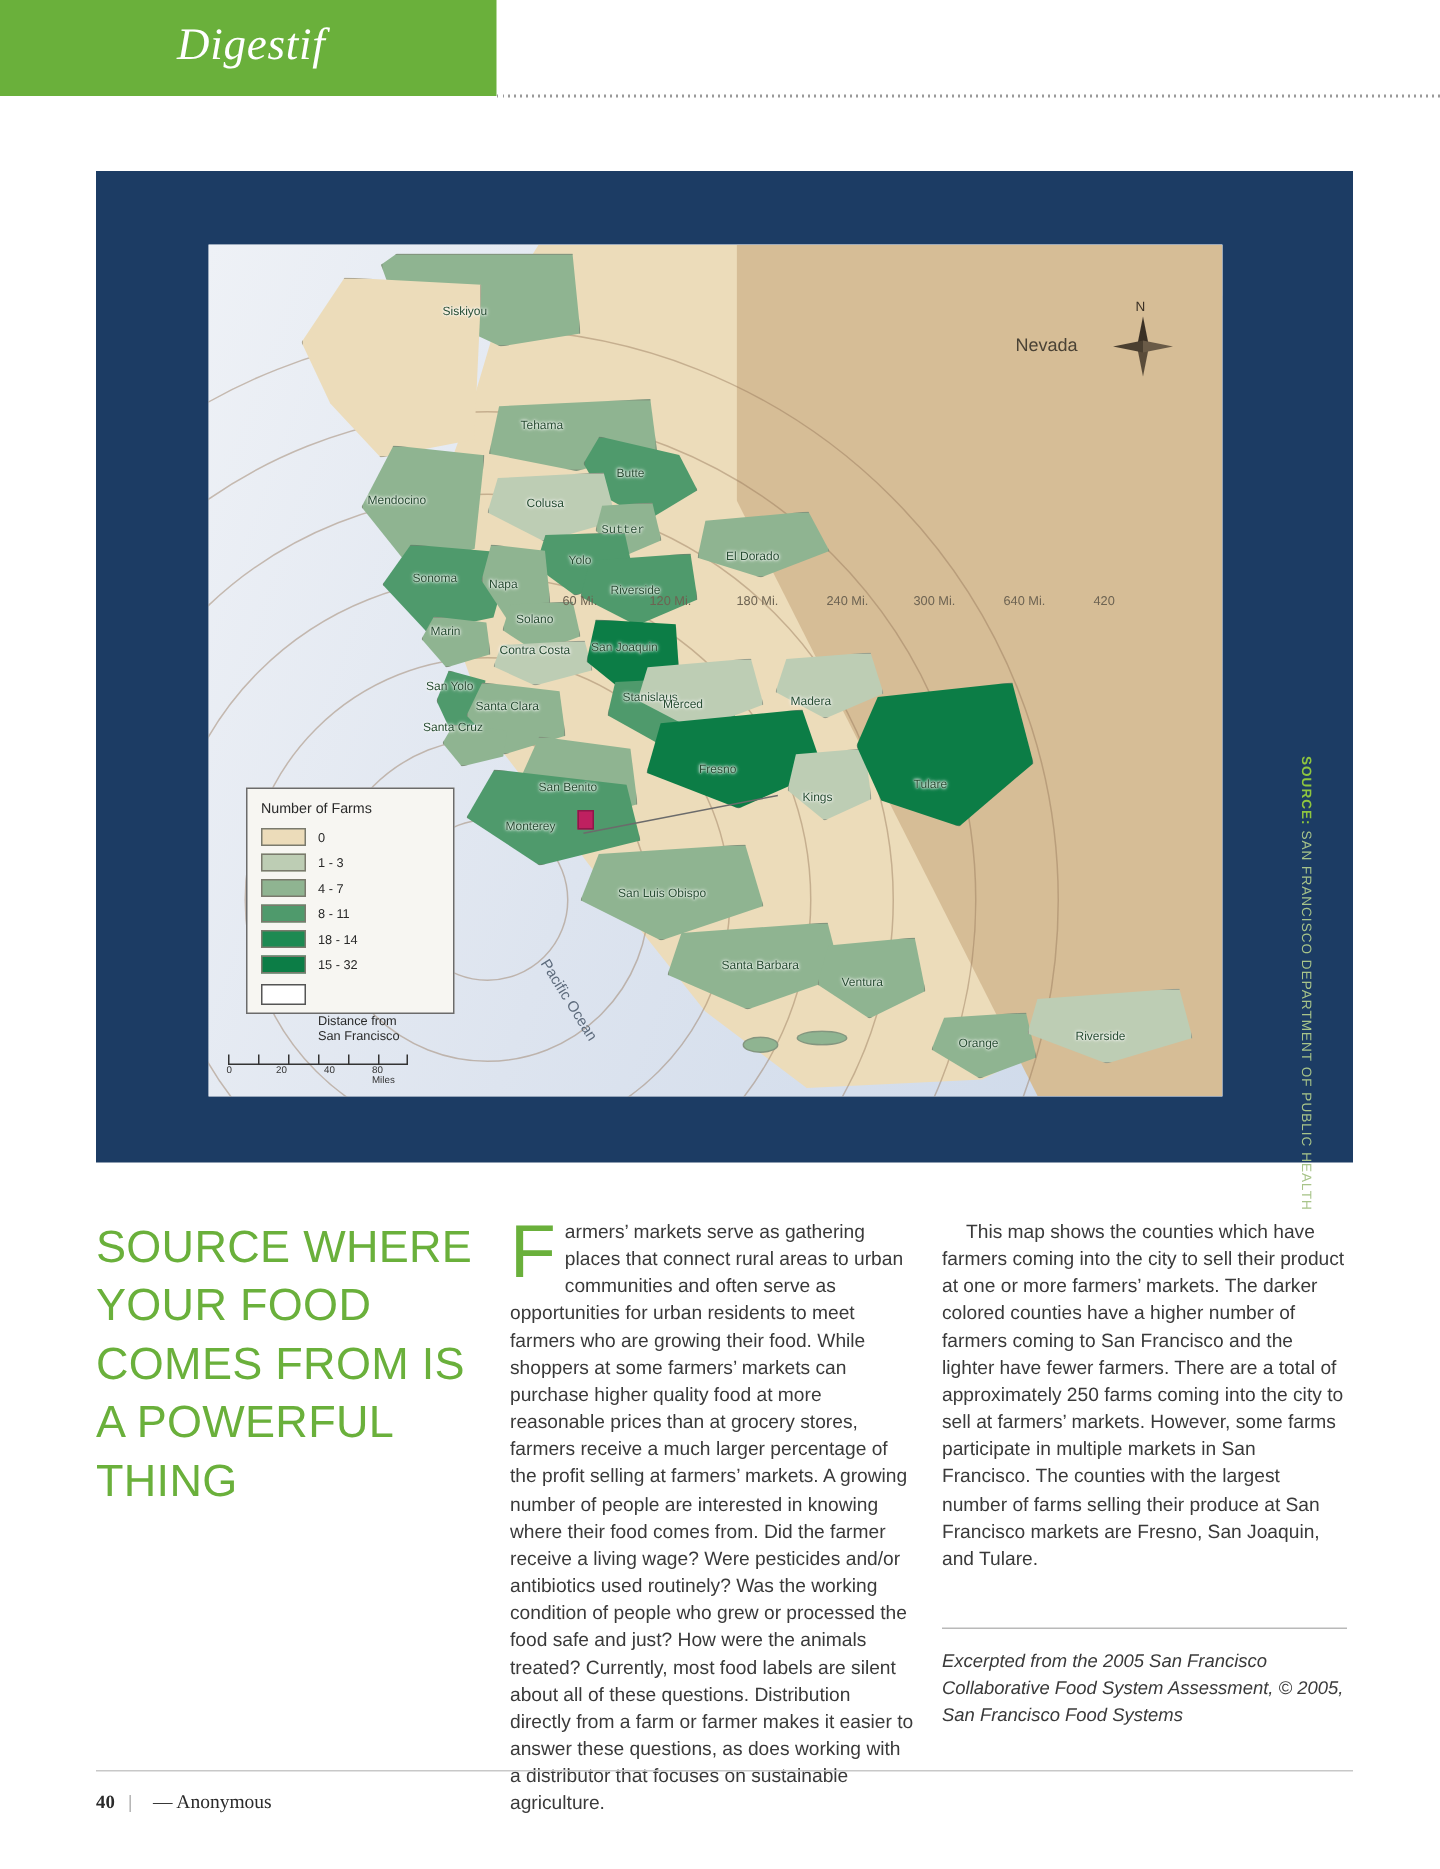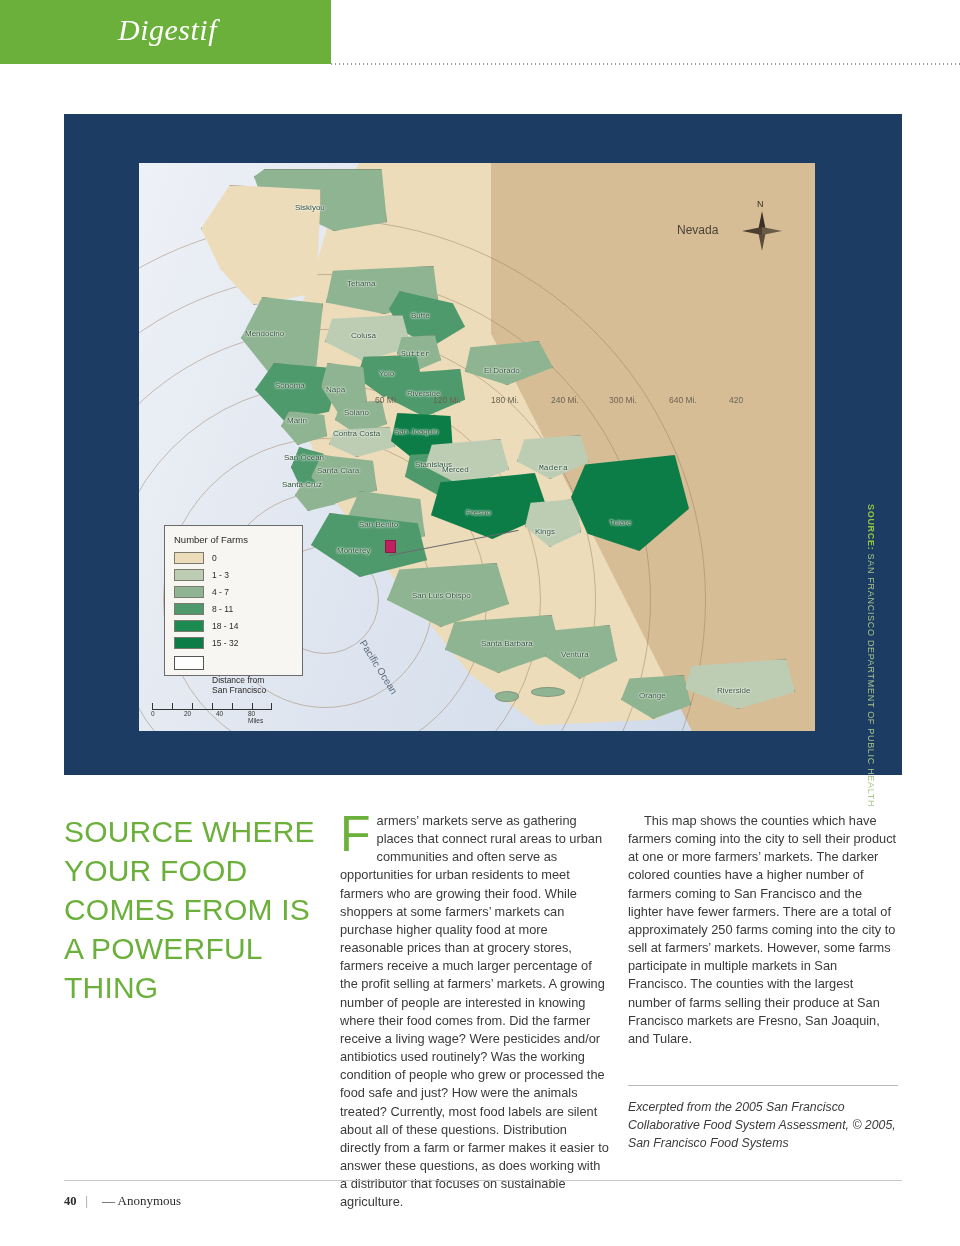--- a/index.html
+++ b/index.html
@@ -293,25 +293,25 @@
     <div class="clabel" style="left:240px;top:206px;">Yolo</div>
     <div class="clabel" style="left:345px;top:203px;">El Dorado</div>
     <div class="clabel" style="left:136px;top:218px;">Sonoma</div>
     <div class="clabel" style="left:187px;top:222px;">Napa</div>
     <div class="clabel" style="left:268px;top:226px;">Riverside</div>
     <div class="clabel" style="left:148px;top:253px;">Marin</div>
     <div class="clabel" style="left:205px;top:245px;">Solano</div>
     <div class="clabel" style="left:194px;top:266px;">Contra Costa</div>
     <div class="clabel" style="left:255px;top:264px;">San Joaquin</div>
     <div class="clabel" style="left:276px;top:297px;">Stanislaus</div>
-    <div class="clabel" style="left:145px;top:290px;">San Ocean</div>
+    <div class="clabel" style="left:145px;top:290px;">San Yolo</div>
     <div class="clabel" style="left:178px;top:303px;">Santa Clara</div>
     <div class="clabel" style="left:143px;top:317px;">Santa Cruz</div>
     <div class="clabel" style="left:303px;top:302px;">Merced</div>
-    <div class="clabel" style="left:400px;top:300px;font-family:Liberation Mono, monospace;">Madera</div>
+    <div class="clabel" style="left:388px;top:300px;">Madera</div>
     <div class="clabel" style="left:220px;top:357px;">San Benito</div>
     <div class="clabel" style="left:327px;top:345px;">Fresno</div>
     <div class="clabel" style="left:198px;top:383px;">Monterey</div>
     <div class="clabel" style="left:396px;top:364px;">Kings</div>
     <div class="clabel" style="left:470px;top:355px;">Tulare</div>
     <div class="clabel" style="left:273px;top:428px;">San Luis Obispo</div>
     <div class="clabel" style="left:330px;top:476px;margin-left:12px;">Santa Barbara</div>
     <div class="clabel" style="left:422px;top:487px;">Ventura</div>
     <div class="clabel" style="left:500px;top:528px;">Orange</div>
     <div class="clabel" style="left:578px;top:523px;">Riverside</div>

